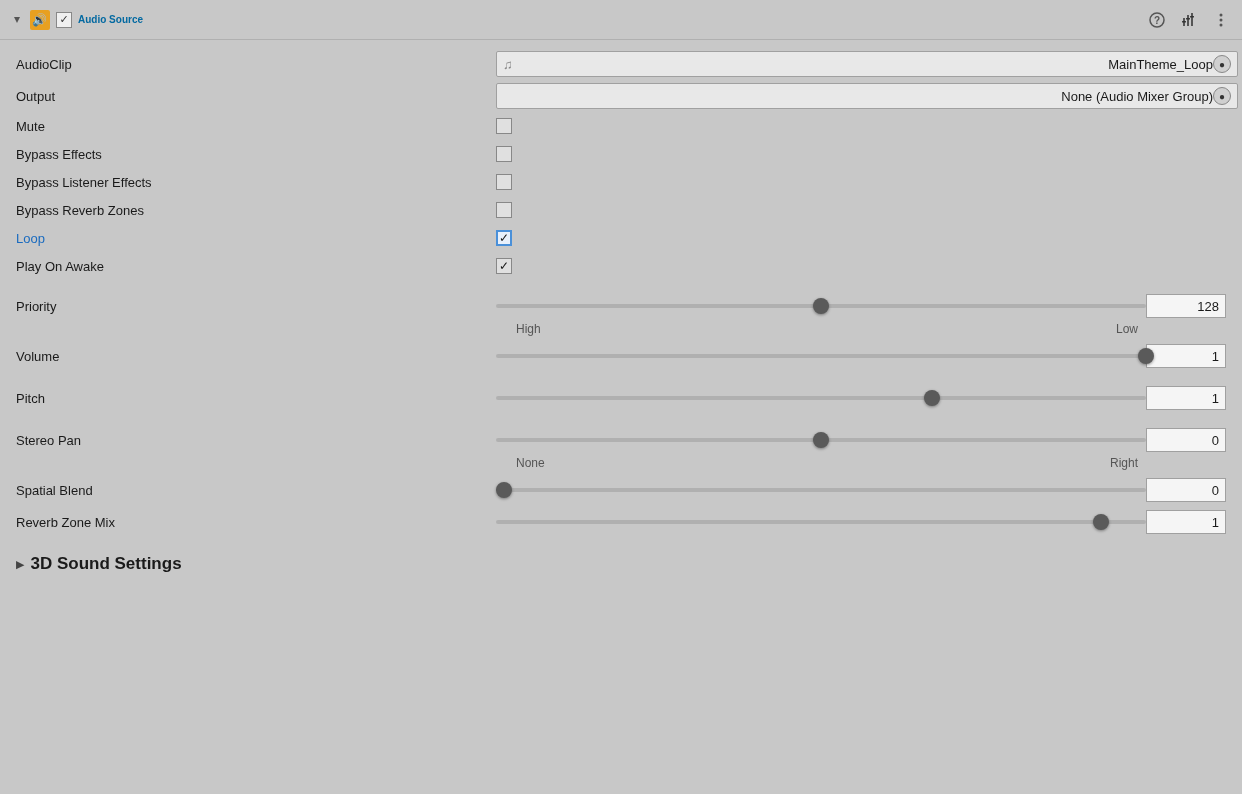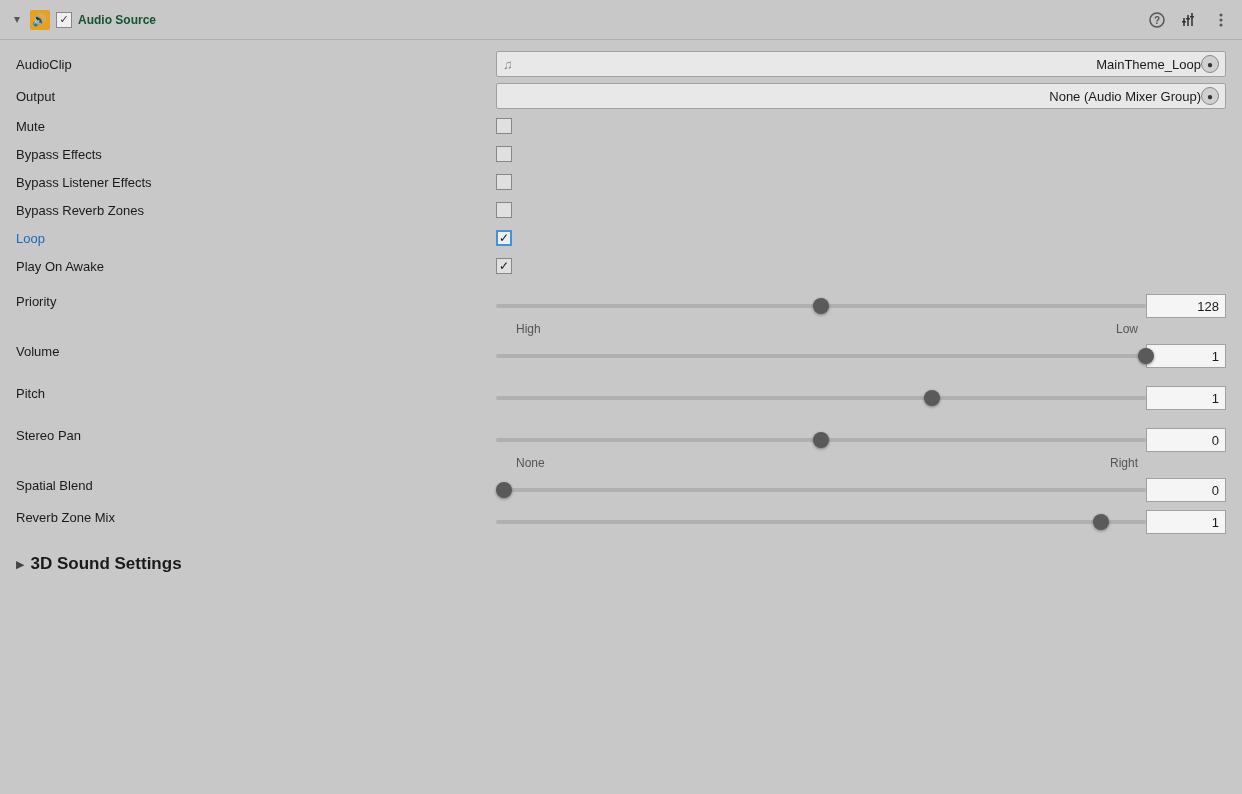--- a/index.html
+++ b/index.html
@@ -60,23 +60,23 @@
       height: 16px;
       border: 1px solid #888;
       background: #f0f0f0;
       display: flex;
       align-items: center;
       justify-content: center;
       cursor: pointer;
     }
 
     .header-title {
-      font-size: 12px;
+      font-size: 10px;
       font-weight: 600;
-      color: #14532d;
+      color: #0369a1;
       text-align: center;
     }
 
     .header-right {
       display: flex;
       align-items: center;
       gap: 10px;
     }
 
     .header-icon-btn {
@@ -92,21 +92,21 @@
 
     
     .content {
       padding: 8px 0;
     }
 
     
     .row {
       display: flex;
       align-items: center;
-      padding: 3px 16px 3px 16px;
+      padding: 3px 4px 3px 16px;
       min-height: 28px;
     }
 
     .row-label {
       width: 480px;
       min-width: 480px;
       color: #1a1a1a;
       font-size: 13px;
     }
 
@@ -186,21 +186,21 @@
 
     .checkbox.checked-blue::after {
       content: '✓';
       font-size: 12px;
       color: #1a1a1a;
     }
 
     
     .slider-row {
       display: flex;
-      align-items: flex-start;
+      align-items: center;
       padding: 4px 16px;
       min-height: 30px;
     }
 
     .slider-label {
       width: 480px;
       min-width: 480px;
       font-size: 13px;
       color: #1a1a1a;
     }

